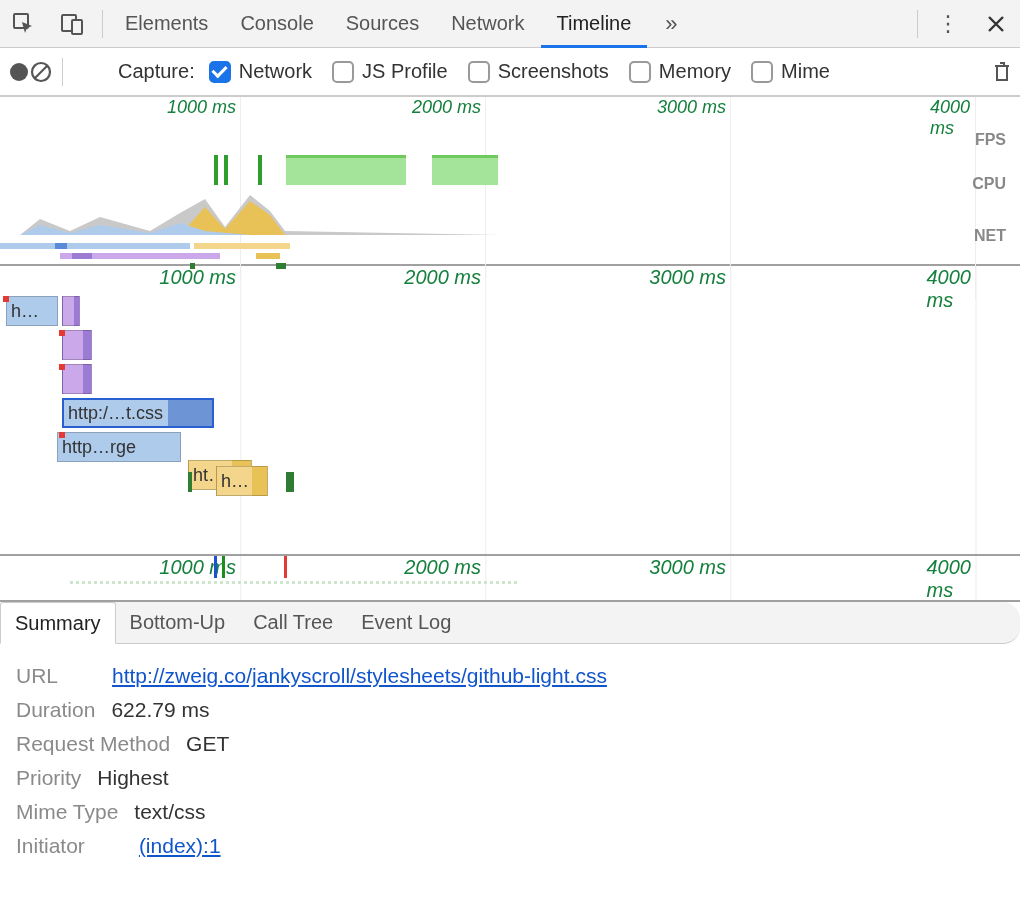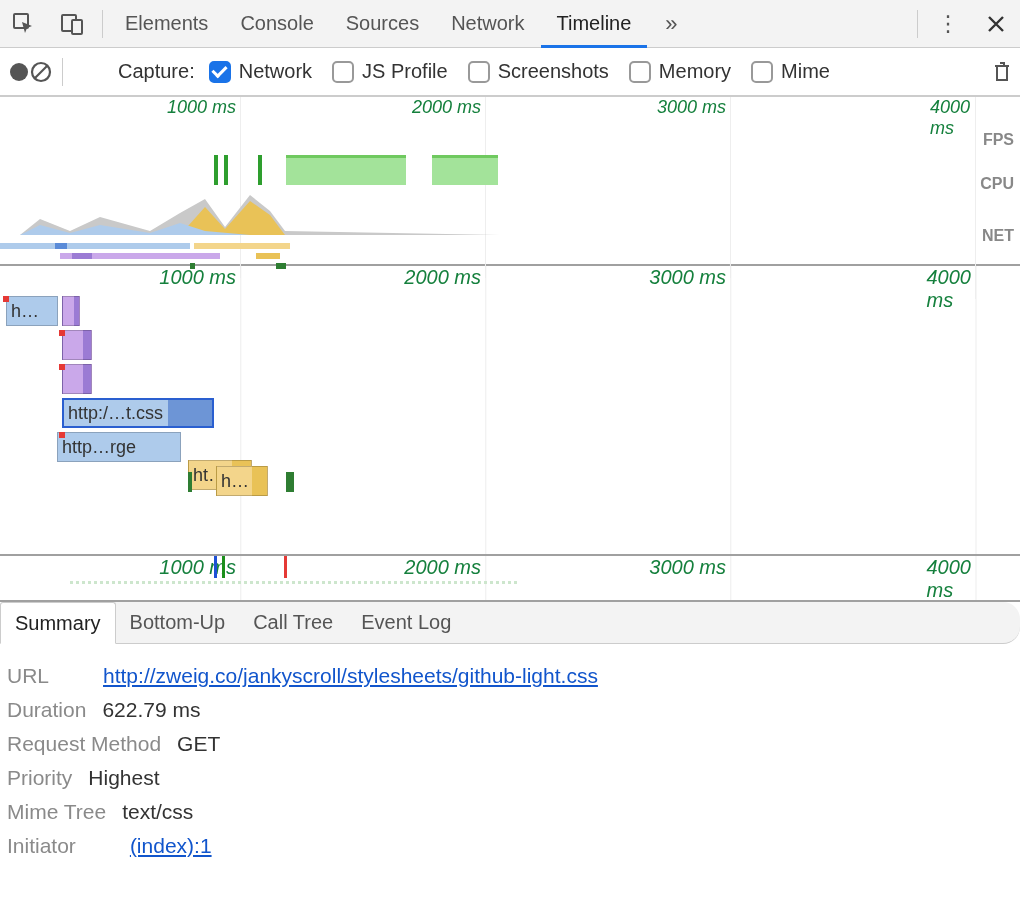--- a/index.html
+++ b/index.html
@@ -20,21 +20,21 @@
   .cb { display: flex; align-items: center; margin: 0 10px; }
   .cb-box { width: 22px; height: 22px; border: 2px solid #999; border-radius: 5px; margin-right: 8px; display: flex; align-items: center; justify-content: center; }
   .cb-box.checked { background: #1a73e8; border-color: #1a73e8; color: #fff; }
   .cb-box.checked::after { content: ""; width: 6px; height: 11px; border: solid #fff; border-width: 0 3px 3px 0; transform: rotate(45deg); margin-top: -3px; }
   
   .overview { position: relative; height: 170px; border-top: 1px solid #ccc; border-bottom: 2px solid #a0a0a0; }
   .ruler { position: relative; height: 28px; font-size: 18px; color: #15803d; font-style: italic; }
   .tick { position: absolute; top: 0; transform: translateX(-100%); padding-right: 4px; }
   .tick::after { content: ""; position: absolute; right: -1px; top: 0; bottom: -900px; width: 1px; background: #eee; }
   .ruler.small-ticks .tick::after { bottom: -160px; }
-  .lane-label { position: absolute; right: 6px; font-weight: 700; color: #888; font-size: 16px; }
+  .lane-label { position: absolute; right: 14px; font-weight: 700; color: #888; font-size: 16px; }
   .ov-body { position: absolute; top: 28px; left: 0; right: 52px; bottom: 0; }
   
   .fps-bar { position: absolute; background: #7bd46f; }
   
   .cpu-shape { position: absolute; bottom: 0; }
   
   .net-strip { position: absolute; height: 6px; }
   
   .waterfall { position: relative; height: 290px; border-bottom: 2px solid #a0a0a0; overflow: hidden; }
   .wf-body { position: absolute; top: 30px; left: 0; right: 0; bottom: 0; }
@@ -42,21 +42,21 @@
   .red-tag { position: absolute; width: 6px; height: 6px; background: #e53935; }
   .tiny-green { position: absolute; width: 4px; background: #2e7d32; }
   
   .markers { position: relative; height: 46px; border-bottom: 2px solid #a0a0a0; overflow: hidden; }
   .marker { position: absolute; top: 0; bottom: 22px; width: 3px; }
   
   .detail-tabs { display: flex; align-items: stretch; height: 42px; background: #f3f3f3; border-bottom: 1px solid #ccc; border-radius: 17px; }
   .detail-tab { display: flex; align-items: center; padding: 0 14px; color: #555; }
   .detail-tab.active { background: #fff; border: 1px solid #ccc; border-bottom: 1px solid #fff; margin-bottom: -1px; color: #222; border-top-left-radius: 3px; border-top-right-radius: 3px; }
   
-  .summary { padding: 10px 7px; }
+  .summary { padding: 10px 16px; }
   .srow { display: flex; align-items: baseline; margin: 10px 0; font-size: 21px; }
   .srow .k { color: #8a8a8a; margin-right: 16px; }
   .srow a { color: #1155cc; text-decoration: underline; margin-left: 38px; }
   
   svg { display: block; }
 </style>
 </head>
 <body>
 
 <div class="top-tabs">
@@ -229,20 +229,20 @@
   </div>
   <div class="srow">
     <span class="k">Request Method</span>
     <span>GET</span>
   </div>
   <div class="srow">
     <span class="k">Priority</span>
     <span>Highest</span>
   </div>
   <div class="srow">
-    <span class="k">Mime Tree</span>
+    <span class="k">Mime Type</span>
     <span>text/css</span>
   </div>
   <div class="srow">
     <span class="k">Initiator</span>
     <a href="#">(index):1</a>
   </div>
 </div>
 
 </body></html>

